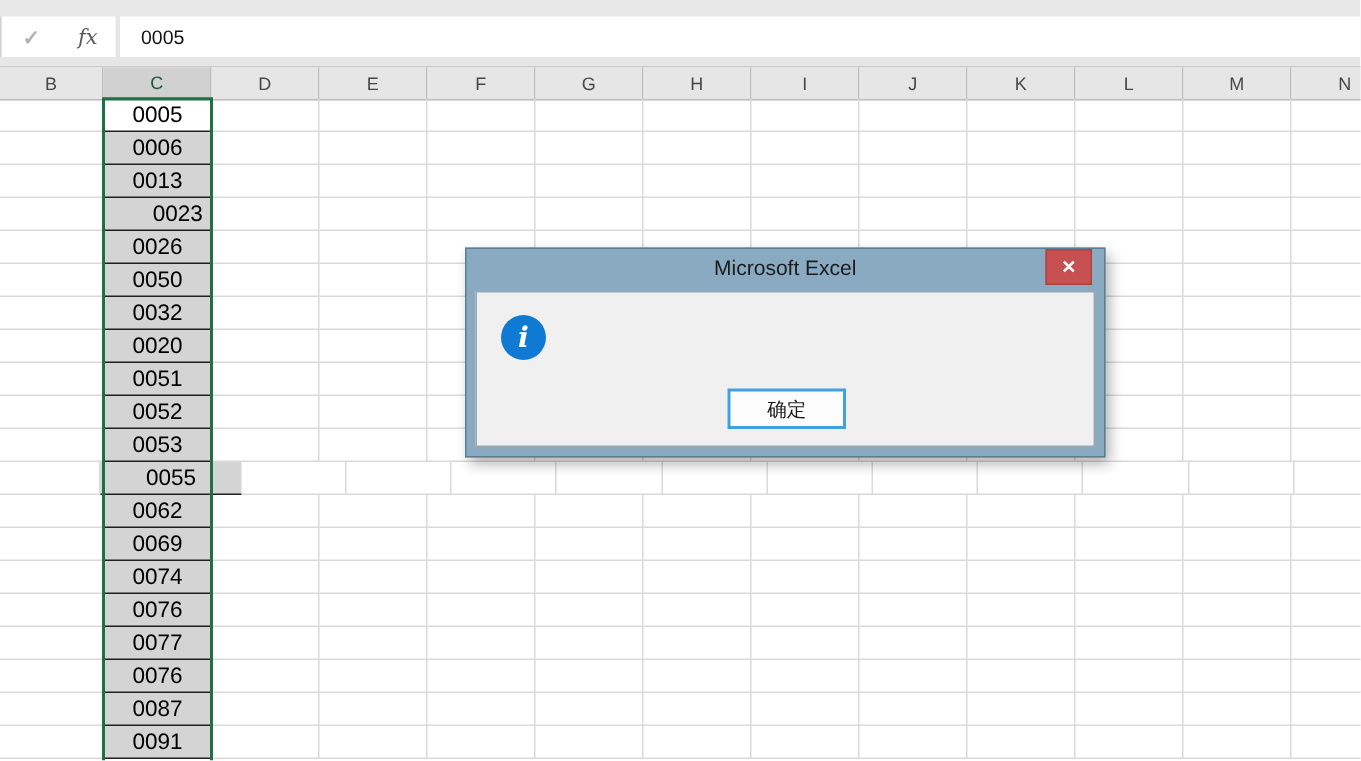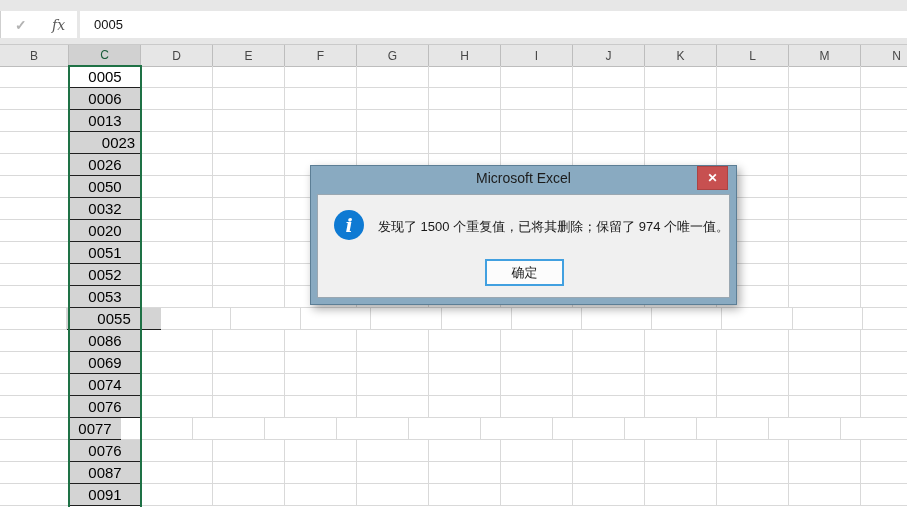--- a/index.html
+++ b/index.html
@@ -260,21 +260,21 @@
         <div class="cell" style="width: 72px;"></div>
         <div class="cell" style="width: 72px;"></div>
         <div class="cell" style="width: 72px;"></div>
         <div class="cell" style="width: 72px;"></div>
         <div class="cell" style="width: 72px;"></div>
         <div class="cell" style="width: 72px;"></div>
         <div class="cell" style="width: 72px;"></div>
       </div>
       <div class="grow" style="top: 264px;">
         <div class="cell" style="width: 69px;"></div>
-        <div class="cell c-col" style="width: 72px;">0086</div>
+        <div class="cell c-col" style="width: 72px;">0062</div>
         <div class="cell" style="width: 72px;"></div>
         <div class="cell" style="width: 72px;"></div>
         <div class="cell" style="width: 72px;"></div>
         <div class="cell" style="width: 72px;"></div>
         <div class="cell" style="width: 72px;"></div>
         <div class="cell" style="width: 72px;"></div>
         <div class="cell" style="width: 72px;"></div>
         <div class="cell" style="width: 72px;"></div>
         <div class="cell" style="width: 72px;"></div>
         <div class="cell" style="width: 72px;"></div>
@@ -320,21 +320,21 @@
         <div class="cell" style="width: 72px;"></div>
         <div class="cell" style="width: 72px;"></div>
         <div class="cell" style="width: 72px;"></div>
         <div class="cell" style="width: 72px;"></div>
         <div class="cell" style="width: 72px;"></div>
         <div class="cell" style="width: 72px;"></div>
         <div class="cell" style="width: 72px;"></div>
       </div>
       <div class="grow" style="top: 352px;">
         <div class="cell" style="width: 69px;"></div>
-        <div class="cell c-col" style="width: 52px;">0077</div>
+        <div class="cell c-col" style="width: 72px;">0077</div>
         <div class="cell" style="width: 72px;"></div>
         <div class="cell" style="width: 72px;"></div>
         <div class="cell" style="width: 72px;"></div>
         <div class="cell" style="width: 72px;"></div>
         <div class="cell" style="width: 72px;"></div>
         <div class="cell" style="width: 72px;"></div>
         <div class="cell" style="width: 72px;"></div>
         <div class="cell" style="width: 72px;"></div>
         <div class="cell" style="width: 72px;"></div>
         <div class="cell" style="width: 72px;"></div>
@@ -388,18 +388,17 @@
     </div>
   <div class="sel-border"></div>
 
   <div class="dialog">
     <div class="dlg-title">Microsoft Excel</div>
     <div class="dlg-close">
       <span>✕</span>
     </div>
     <div class="dlg-body">
       <div class="info-icon">i</div>
-      <div class="dlg-msg">发现了 1500 个重复值，已将其删除；保留了 974 个唯一值。</div>
       <div class="ok-btn">确定</div>
     </div>
   </div>
 
 </div>
 
 </body></html>

